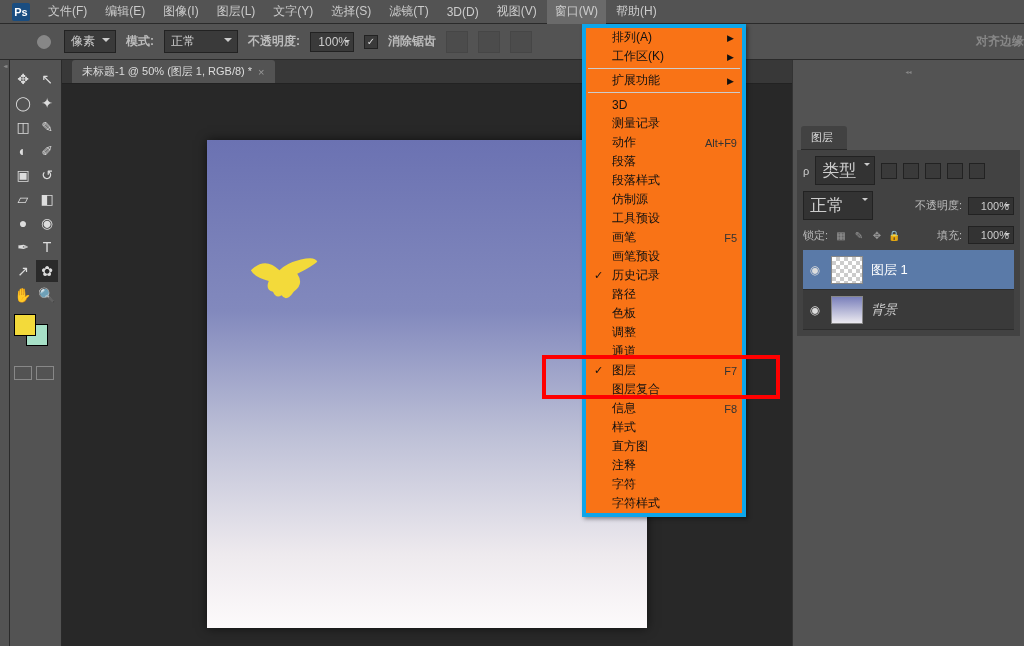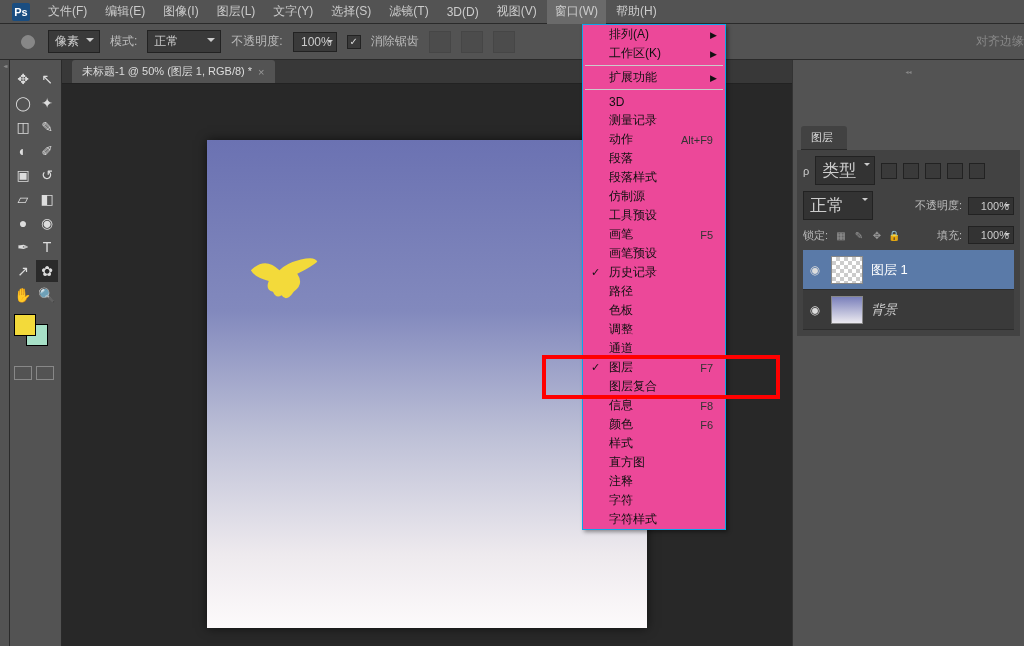--- a/index.html
+++ b/index.html
@@ -3,25 +3,25 @@
 <meta charset="utf-8">
 <style>
 * { margin: 0; padding: 0; box-sizing: border-box; font-family: "Microsoft YaHei", Arial, sans-serif; }
 body { background: #535353; width: 1024px; height: 646px; overflow: hidden; color: #ccc; font-size: 12px; }
 
 .menubar { height: 24px; background: #535353; display: flex; align-items: center; padding-left: 12px; gap: 2px; border-bottom: 1px solid #2a2a2a; }
 .menubar .logo { width: 18px; height: 18px; background: #1a4d80; border-radius: 2px; display: flex; align-items: center; justify-content: center; color: #fff; font-weight: bold; font-size: 11px; margin-right: 8px; }
 .menubar .mitem { padding: 4px 8px; cursor: default; }
 .menubar .mitem.active { background: #6a6a6a; }
 
-.optionsbar { height: 36px; background: #535353; display: flex; align-items: center; padding-left: 18px; gap: 10px; border-bottom: 1px solid #2a2a2a; }
+.optionsbar { height: 36px; background: #535353; display: flex; align-items: center; padding-left: 34px; gap: 10px; border-bottom: 1px solid #2a2a2a; }
 .optionsbar .tool-icon { width: 20px; height: 20px; }
 .optionsbar .sel { background: #3a3a3a; border: 1px solid #222; padding: 2px 20px 2px 6px; position: relative; }
 .optionsbar .sel::after { content: ""; position: absolute; right: 5px; top: 7px; border: 4px solid transparent; border-top-color: #ccc; }
-.optionsbar .lbl { color: #bbb; }
+.optionsbar .lbl { color: #bbb; font-weight: bold; }
 .optionsbar .num { background: #3a3a3a; border: 1px solid #222; padding: 2px 4px; width: 44px; text-align: right; position: relative; }
 .optionsbar .num::after { content: ""; position: absolute; right: 3px; top: 7px; border: 3px solid transparent; border-top-color: #ccc; }
 .optionsbar .chk { width: 14px; height: 14px; background: #3a3a3a; border: 1px solid #222; display: inline-flex; align-items: center; justify-content: center; color: #ddd; font-size: 10px; }
 .optionsbar .iconbtn { width: 22px; height: 22px; background: #444; border: 1px solid #333; }
 .optionsbar .iconbtn.dis { opacity: 0.4; }
 
 .workspace { display: flex; height: 586px; }
 .collapse-strip { width: 10px; background: #535353; border-right: 1px solid #2a2a2a; }
 .collapse-strip .grip { height: 10px; display:flex; justify-content:center; align-items:center; }
 .collapse-strip .grip::before { content:"◂◂"; font-size:6px; color:#888; letter-spacing:-2px; }
@@ -36,25 +36,25 @@
 .toolbox .bottom-icons .bi { width: 18px; height: 14px; border: 1px solid #888; }
 
 .doc-area { flex: 1; background: #282828; display: flex; flex-direction: column; }
 .tabbar { height: 24px; display: flex; padding-left: 10px; background: #383838; border-bottom: 1px solid #222; }
 .tabbar .tab { background: #535353; padding: 4px 10px; font-size: 11px; color: #ddd; display: flex; align-items: center; gap: 6px; border-top-left-radius: 3px; border-top-right-radius: 3px; }
 .tabbar .tab .x { color: #999; }
 .canvas-wrap { flex: 1; display: flex; justify-content: center; align-items: flex-start; padding-top: 56px; background: #282828; position: relative; }
 .canvas { width: 440px; height: 488px; background: linear-gradient(to bottom, #6b72b2 0%, #8289bd 35%, #bcbfd6 60%, #eeeaee 85%, #fdfafb 100%); box-shadow: 0 0 10px rgba(0,0,0,0.6); position: relative; }
 .bird { position: absolute; top: 116px; left: 38px; width: 76px; height: 50px; }
 
-.dropdown { position: absolute; left: 582px; top: 24px; width: 144px; background: #ec4899; border: 1px solid #0ea5e9; box-shadow: 2px 2px 4px rgba(0,0,0,0.4); z-index: 100; }
+.dropdown { position: absolute; left: 582px; top: 24px; width: 164px; background: #f97316; border: 4px solid #0ea5e9; box-shadow: 2px 2px 4px rgba(0,0,0,0.4); z-index: 100; }
 .dropdown .dd-item { height: 19px; display: flex; align-items: center; padding-left: 26px; color: #111; font-size: 12px; cursor: default; position: relative; }
 .dropdown .dd-sep { height: 1px; background: #ccc; margin: 2px 2px; }
 .dropdown .dd-item .arrow { position: absolute; right: 8px; font-size: 9px; }
-.dropdown .dd-item .shortcut { position: absolute; right: 12px; font-size: 11px; color: #333; }
+.dropdown .dd-item .shortcut { position: absolute; right: 5px; font-size: 11px; color: #333; }
 .dropdown .dd-item .check { position: absolute; left: 8px; font-size: 11px; }
 
 .highlight { position: absolute; border: 4px solid #ff0000; z-index: 200; pointer-events: none; }
 
 .right-panel { width: 232px; background: #535353; display: flex; flex-direction: column; border-left: 1px solid #333; padding-top: 8px; }
 .right-panel .collapse-grip { height: 10px; display:flex; justify-content:center; }
 .right-panel .collapse-grip::before { content:"◂◂"; font-size:6px; color:#888; }
 .right-panel .spacer { height: 48px; }
 .panel-tab { background: #424242; padding: 4px 10px; border-bottom: 1px solid #2a2a2a; width: 46px; margin-left: 8px; font-size: 11px; color: #ddd; border-top-left-radius: 3px; border-top-right-radius: 3px; }
 .panel-body { background: #424242; margin: 0 4px; padding: 6px; }
@@ -279,24 +279,20 @@
       <span class="shortcut">F7</span>
     </div>
     <div class="dd-item">
       <span>图层复合</span>
     </div>
     <div class="dd-item">
       <span>信息</span>
       <span class="shortcut">F8</span>
     </div>
     <div class="dd-item">
-      <span>颜色</span>
-      <span class="shortcut">F6</span>
-    </div>
-    <div class="dd-item">
       <span>样式</span>
     </div>
     <div class="dd-item">
       <span>直方图</span>
     </div>
     <div class="dd-item">
       <span>注释</span>
     </div>
     <div class="dd-item">
       <span>字符</span>

